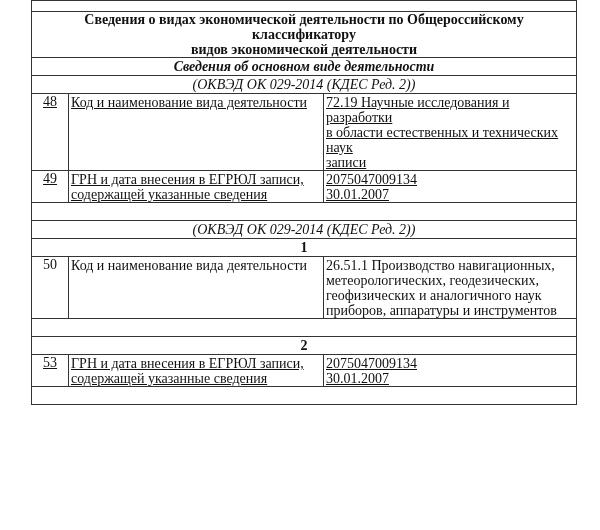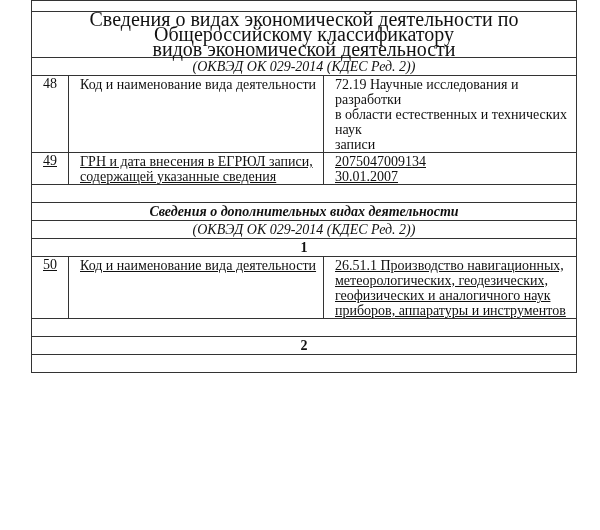--- a/index.html
+++ b/index.html
@@ -35,42 +35,42 @@
   }
   td.full {
     text-align: center;
     vertical-align: middle;
   }
   td.num {
     text-align: center;
     padding: 0;
   }
   td.lbl, td.val {
-    padding-left: 11px;
+    padding-left: 2px;
     padding-top: 1px;
   }
   .bold { font-weight: bold; }
   .italic { font-style: italic; }
   .title {
-    font-weight: normal;
-    font-size: 20px;
+    font-weight: bold;
+    font-size: 14px;
     line-height: 15px;
   }
   .line { display: block; }
   col.c1 { width: 37px; }
   col.c2 { width: 255px; }
   col.c3 { width: 253px; }
   tr.top-empty td { height: 10px; }
   tr.header td { height: 30px; }
   tr.sub td { height: 17px; }
   tr.gap td { height: 17px; }
   tr.num-head td { height: 17px; }
-  tr.r3 td { height: 46px; }
+  tr.r3 td { height: 46px; text-decoration: underline; }
   tr.r2 td { height: 29px; text-decoration: underline; }
-  tr.r4 td { height: 56px; text-decoration: underline; }
+  tr.r4 td { height: 56px; }
 </style>
 </head>
 <body>
 
 <div class="sheet">
 <table>
   <colgroup>
         <col class="c1">
         <col class="c2">
         <col class="c3">
@@ -81,20 +81,23 @@
     <td colspan="3"></td>
   </tr>
 
   <tr class="header">
     <td colspan="3" class="full title">
       <span class="line">Сведения о видах экономической деятельности по Общероссийскому классификатору</span>
       <span class="line">видов экономической деятельности</span>
     </td>
   </tr>
 
+  <tr class="sub">
+    <td colspan="3" class="full bold italic">Сведения об основном виде деятельности</td>
+  </tr>
   <tr class="sub">
     <td colspan="3" class="full italic">(ОКВЭД ОК 029-2014 (КДЕС Ред. 2))</td>
   </tr>
 
   <tr class="r3">
     <td class="num">48</td>
     <td class="lbl">Код и наименование вида деятельности</td>
     <td class="val">
       <span class="line">72.19 Научные исследования и разработки</span>
       <span class="line">в области естественных и технических наук</span>
@@ -111,23 +114,20 @@
       <span class="line">2075047009134</span>
       <span class="line">30.01.2007</span>
     </td>
   </tr>
 
   <tr class="gap">
     <td colspan="3"></td>
   </tr>
 
   <tr class="sub">
-    <td colspan="3" class="full bold italic">Сведения о дополнительных видах деятельности</td>
-  </tr>
-  <tr class="sub">
     <td colspan="3" class="full italic">(ОКВЭД ОК 029-2014 (КДЕС Ред. 2))</td>
   </tr>
 
   <tr class="num-head">
     <td colspan="3" class="full bold">1</td>
   </tr>
   <tr class="r4">
     <td class="num">50</td>
     <td class="lbl">Код и наименование вида деятельности</td>
     <td class="val">
@@ -138,20 +138,31 @@
     </td>
   </tr>
 
   <tr class="gap">
     <td colspan="3"></td>
   </tr>
 
   <tr class="num-head">
     <td colspan="3" class="full bold">2</td>
   </tr>
+  <tr class="r2">
+    <td class="num">53</td>
+    <td class="lbl">
+      <span class="line">ГРН и дата внесения в ЕГРЮЛ записи,</span>
+      <span class="line">содержащей указанные сведения</span>
+    </td>
+    <td class="val">
+      <span class="line">2075047009134</span>
+      <span class="line">30.01.2007</span>
+    </td>
+  </tr>
 
   <tr class="gap">
     <td colspan="3"></td>
   </tr>
 
 </tbody>
     </table>
 </div>
 
 </body></html>

